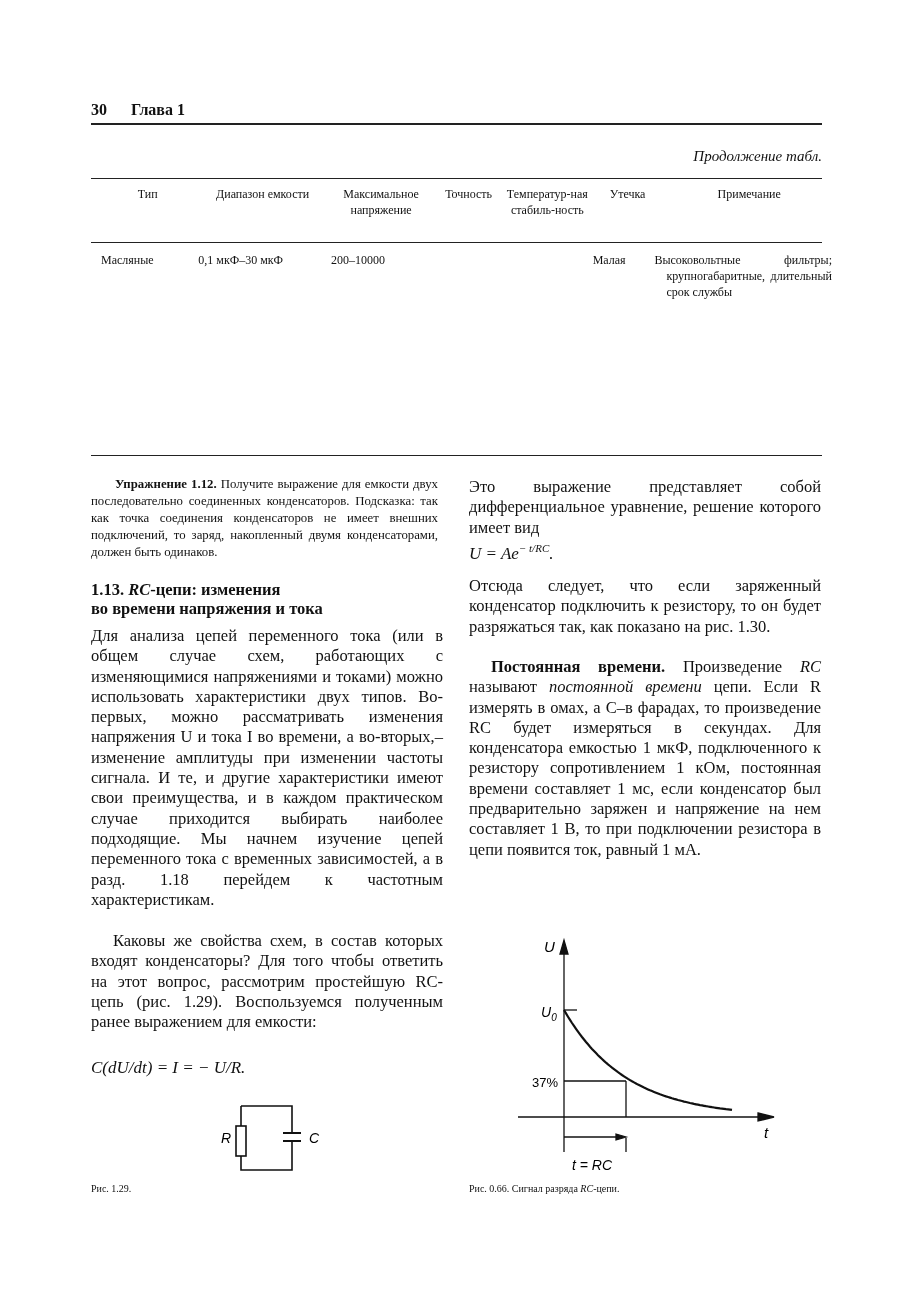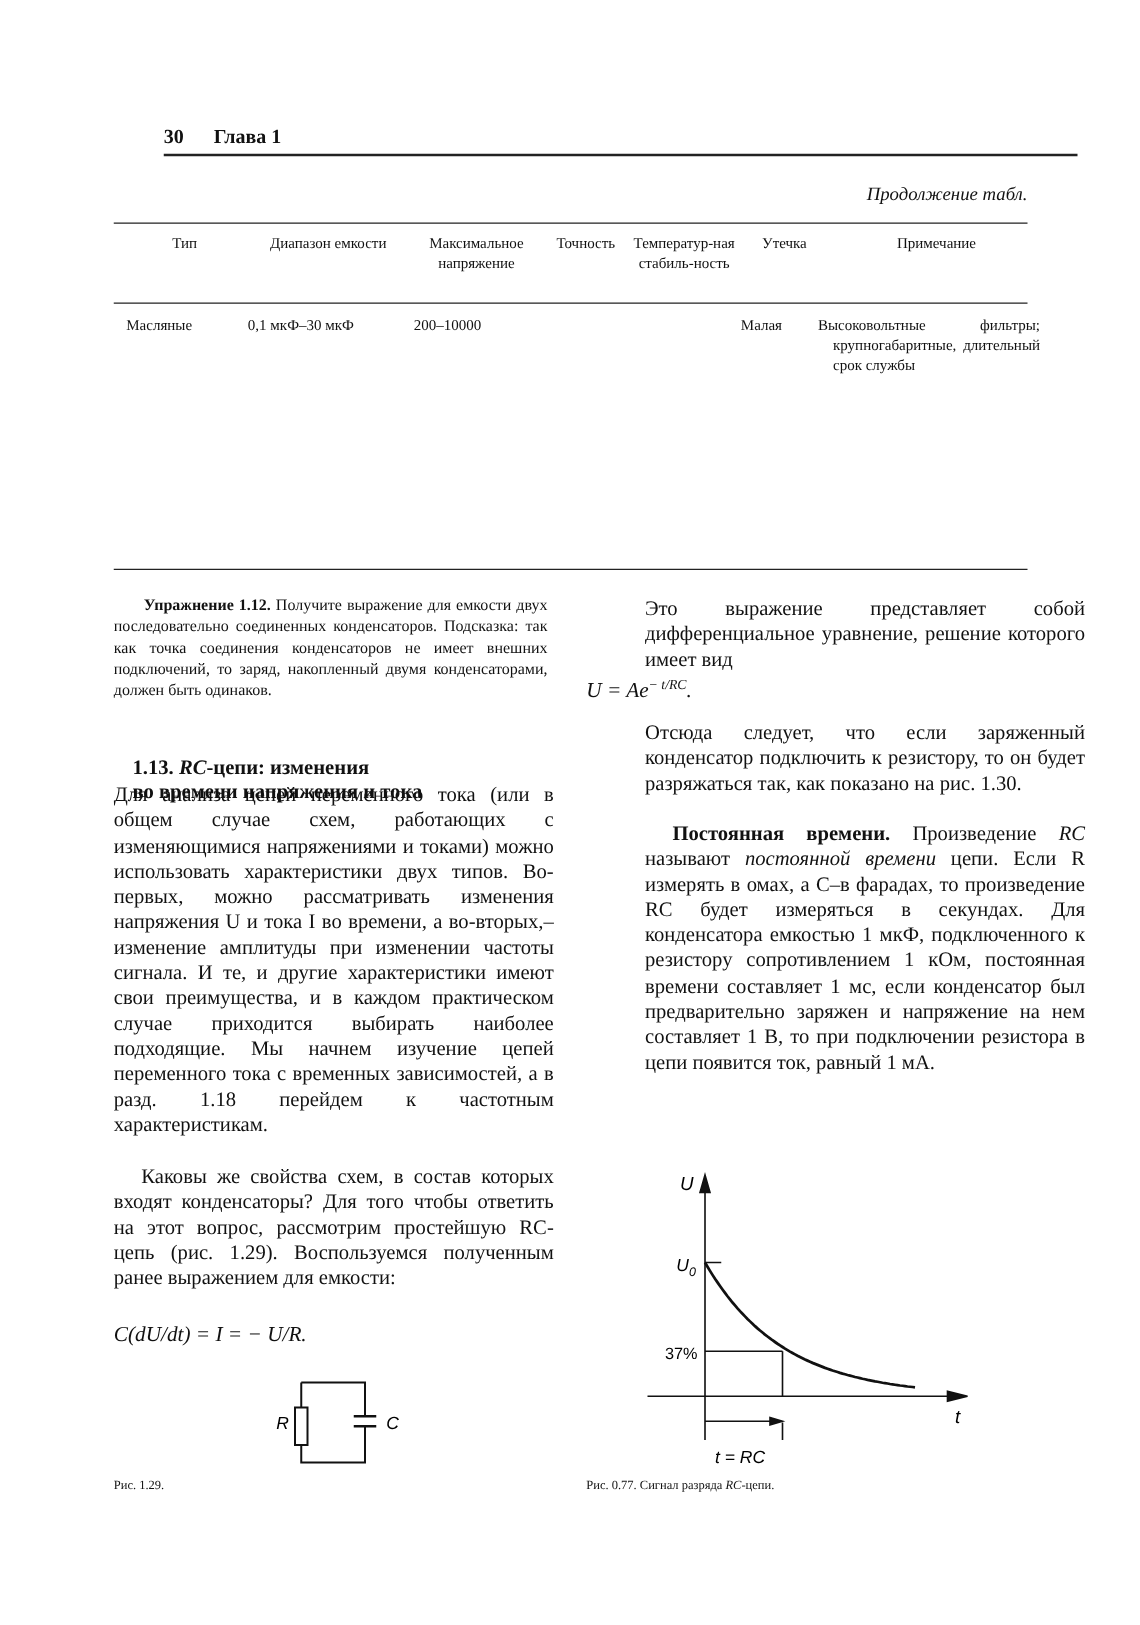--- a/index.html
+++ b/index.html
@@ -1,32 +1,32 @@
 <!DOCTYPE html>
 <html><head>
 <meta charset="utf-8">
 <style>
   html, body { margin:0; padding:0; background:#ffffff; }
   body { width:912px; height:1300px; position:relative; overflow:hidden; color:#111; font-family:"Liberation Serif", "DejaVu Serif", serif; }
   .abs { position:absolute; }
-  .runhead { left:91px; top:101px; width:731px; height:22px; border-bottom:2px solid #222; font-weight:bold; font-size:16px;margin-left:40px; }
+  .runhead { left:91px; top:101px; width:731px; height:22px; border-bottom:2px solid #222; font-weight:bold; font-size:16px; }
   .runhead .pg { display:inline-block; width:40px; }
   .cont { right:90px; top:148px; font-style:italic; font-size:15px; }
   .rule { left:91px; width:731px; border-top:1.5px solid #222; }
   table.ct { position:absolute; left:99px; top:186px; width:735px; border-collapse:collapse; font-size:12px; line-height:16px; }
   table.ct th { font-weight:normal; vertical-align:top; text-align:center; padding:0 2px; height:54px; }
   table.ct td { vertical-align:top; padding:0 2px; }
   .c1{width:96px;} .c2{width:134px;} .c3{width:102px;} .c4{width:68px;} .c5{width:84px;} .c6{width:72px;} .c7{width:170px;}
   td.hang { padding-left:14px; text-indent:-12px; text-align:justify; }
   td.r { text-align:right; }
   .exercise { left:91px; top:476px; width:347px; font-size:12.8px; line-height:17px; text-align:justify; text-indent:24px; }
-  .sec { left:106px; top:580px; font-size:16.5px; font-weight:bold; line-height:19px;margin-top:24px; }
+  .sec { left:91px; top:580px; font-size:16.5px; font-weight:bold; line-height:19px; }
   .para { font-size:16.5px; line-height:20.3px; text-align:justify; }
   .col1 { left:91px; width:352px; }
-  .col2 { left:469px; width:352px;margin-left:47px; }
+  .col2 { left:469px; width:352px; }
   .indent { text-indent:22px; }
   .eq { font-size:17px; font-style:italic; }
   .cap { font-size:10px; }
   svg text { font-family:"Liberation Sans", "DejaVu Sans", sans-serif; }
 </style>
 </head>
 <body>
 
 <div class="abs runhead">
   <span class="pg">30</span><span>Глава 1</span>
@@ -109,13 +109,13 @@
     <line x1="64" y1="207" x2="120" y2="207"></line>
     <polygon points="116,204 126,207 116,210" fill="#111"></polygon>
     <path id="decay" stroke-width="2.2" d="M64.0,80.0 L66.0,83.4 L68.0,86.7 L70.0,89.9 L72.0,93.0 L74.0,95.9 L76.0,98.8 L78.0,101.6 L80.0,104.3 L82.0,107.0 L84.0,109.5 L86.0,112.0 L88.0,114.3 L90.0,116.7 L92.0,118.9 L94.0,121.0 L96.0,123.1 L98.0,125.2 L100.0,127.1 L102.0,129.0 L104.0,130.9 L106.0,132.7 L108.0,134.4 L110.0,136.0 L112.0,137.7 L114.0,139.2 L116.0,140.7 L118.0,142.2 L120.0,143.6 L122.0,145.0 L124.0,146.3 L126.0,147.6 L128.0,148.9 L130.0,150.1 L132.0,151.3 L134.0,152.4 L136.0,153.5 L138.0,154.6 L140.0,155.6 L142.0,156.6 L144.0,157.6 L146.0,158.5 L148.0,159.4 L150.0,160.3 L152.0,161.1 L154.0,161.9 L156.0,162.7 L158.0,163.5 L160.0,164.3 L162.0,165.0 L164.0,165.7 L166.0,166.4 L168.0,167.0 L170.0,167.6 L172.0,168.3 L174.0,168.9 L176.0,169.4 L178.0,170.0 L180.0,170.5 L182.0,171.0 L184.0,171.6 L186.0,172.0 L188.0,172.5 L190.0,173.0 L192.0,173.4 L194.0,173.9 L196.0,174.3 L198.0,174.7 L200.0,175.1 L202.0,175.4 L204.0,175.8 L206.0,176.2 L208.0,176.5 L210.0,176.8 L212.0,177.2 L214.0,177.5 L216.0,177.8 L218.0,178.1 L220.0,178.4 L222.0,178.6 L224.0,178.9 L226.0,179.2 L228.0,179.4 L230.0,179.6 L232.0,179.9 "></path>
   </g>
   <text x="44" y="22" font-size="15" font-style="italic">U</text>
   <text x="264" y="208" font-size="15" font-style="italic">t</text>
   <text x="41" y="87" font-size="14" font-style="italic"><tspan>U</tspan><tspan dy="4" font-size="10">0</tspan></text>
   <text x="32" y="157" font-size="13">37%</text>
   <text x="72" y="240" font-size="14" font-style="italic">t = RC</text>
 </svg>
-<div class="abs cap" style="left:469px; top:1183px"><span>Рис. 0.77. Сигнал разряда </span><i>RC</i><span>-цепи.</span></div>
+<div class="abs cap" style="left:469px; top:1183px"><span>Рис. 0.66. Сигнал разряда </span><i>RC</i><span>-цепи.</span></div>
 
 </body></html>

